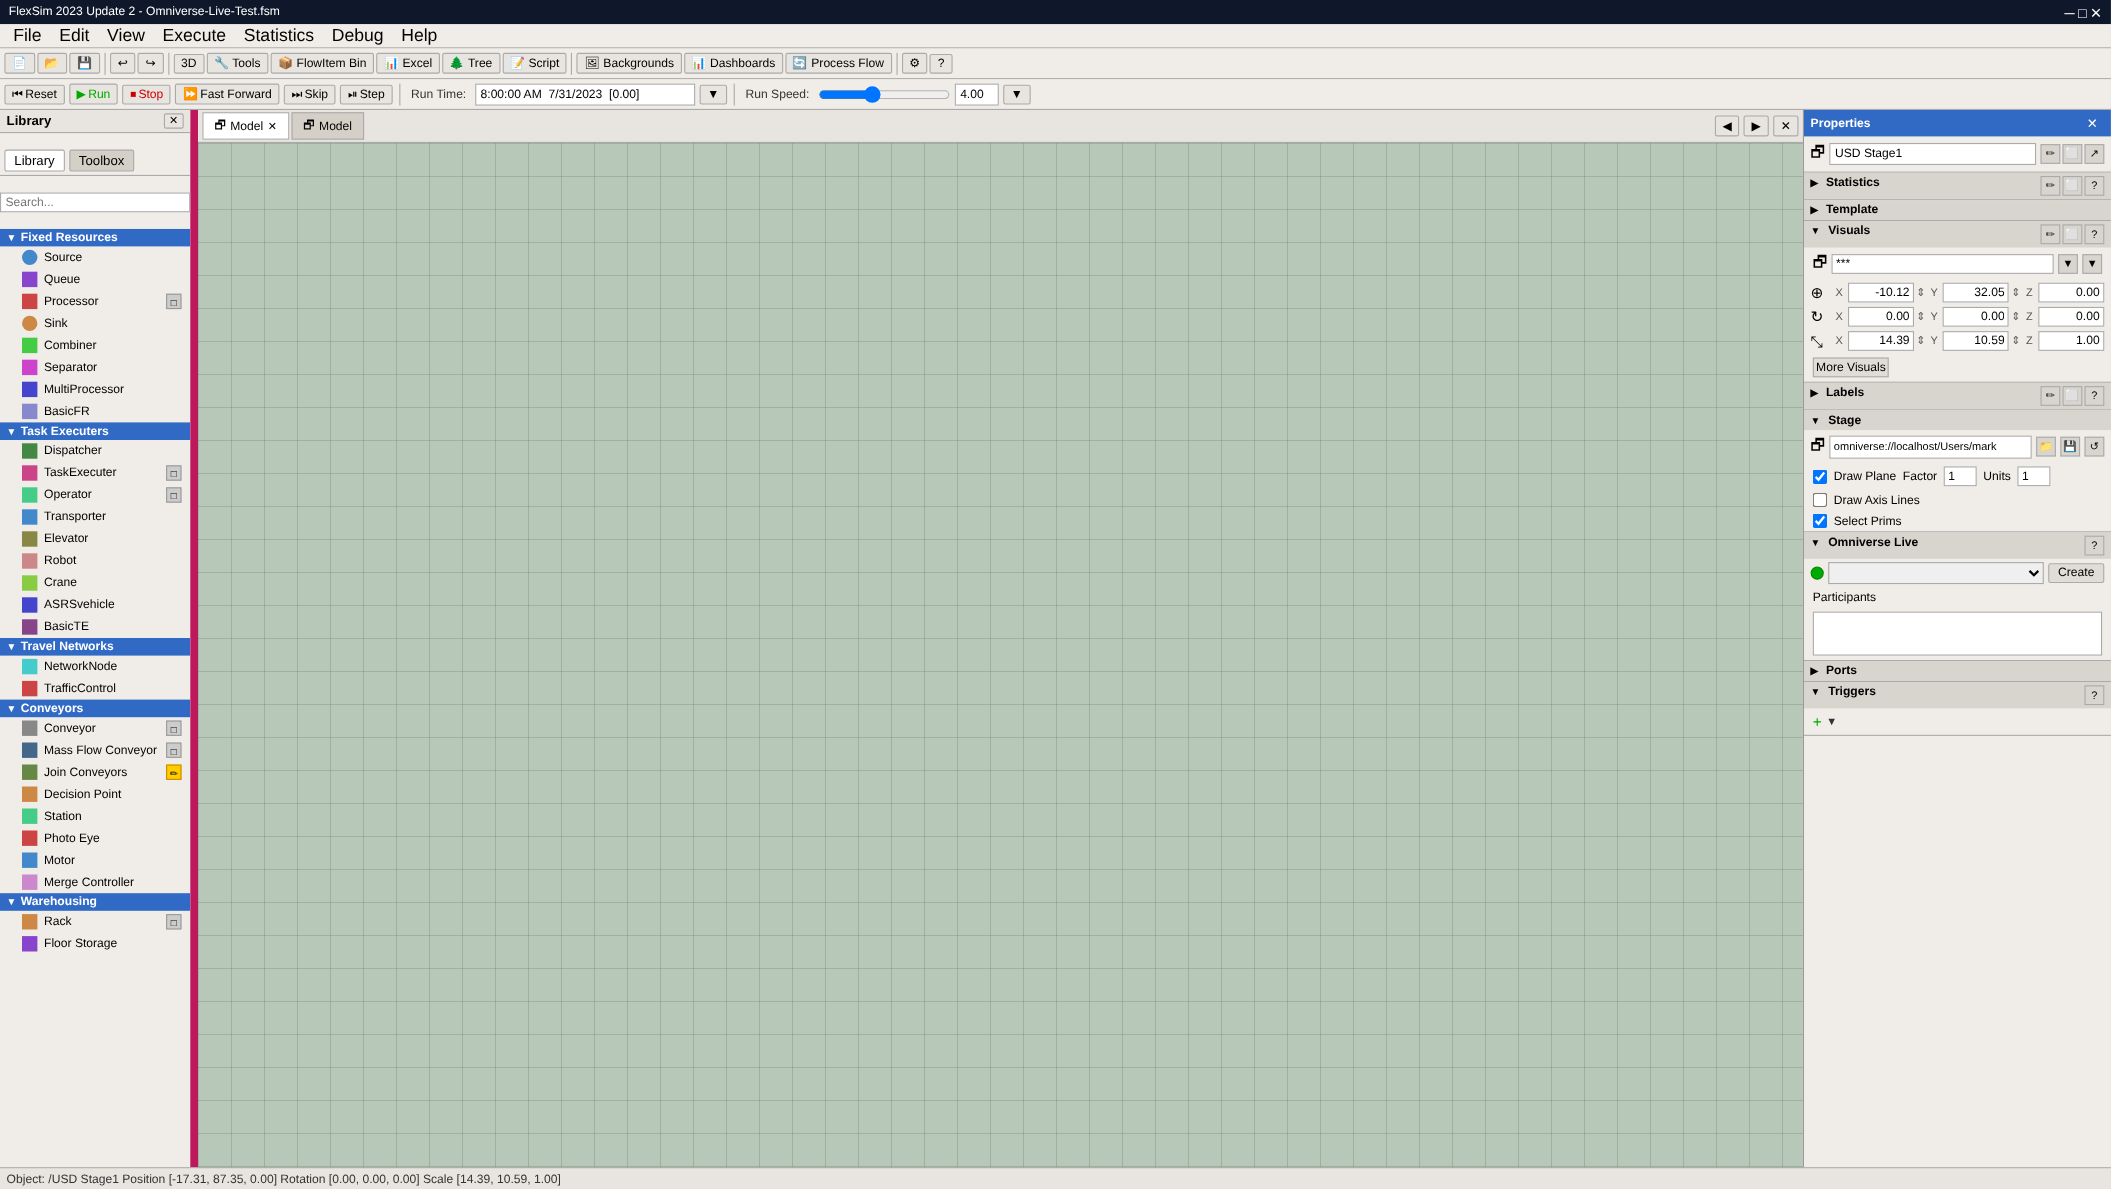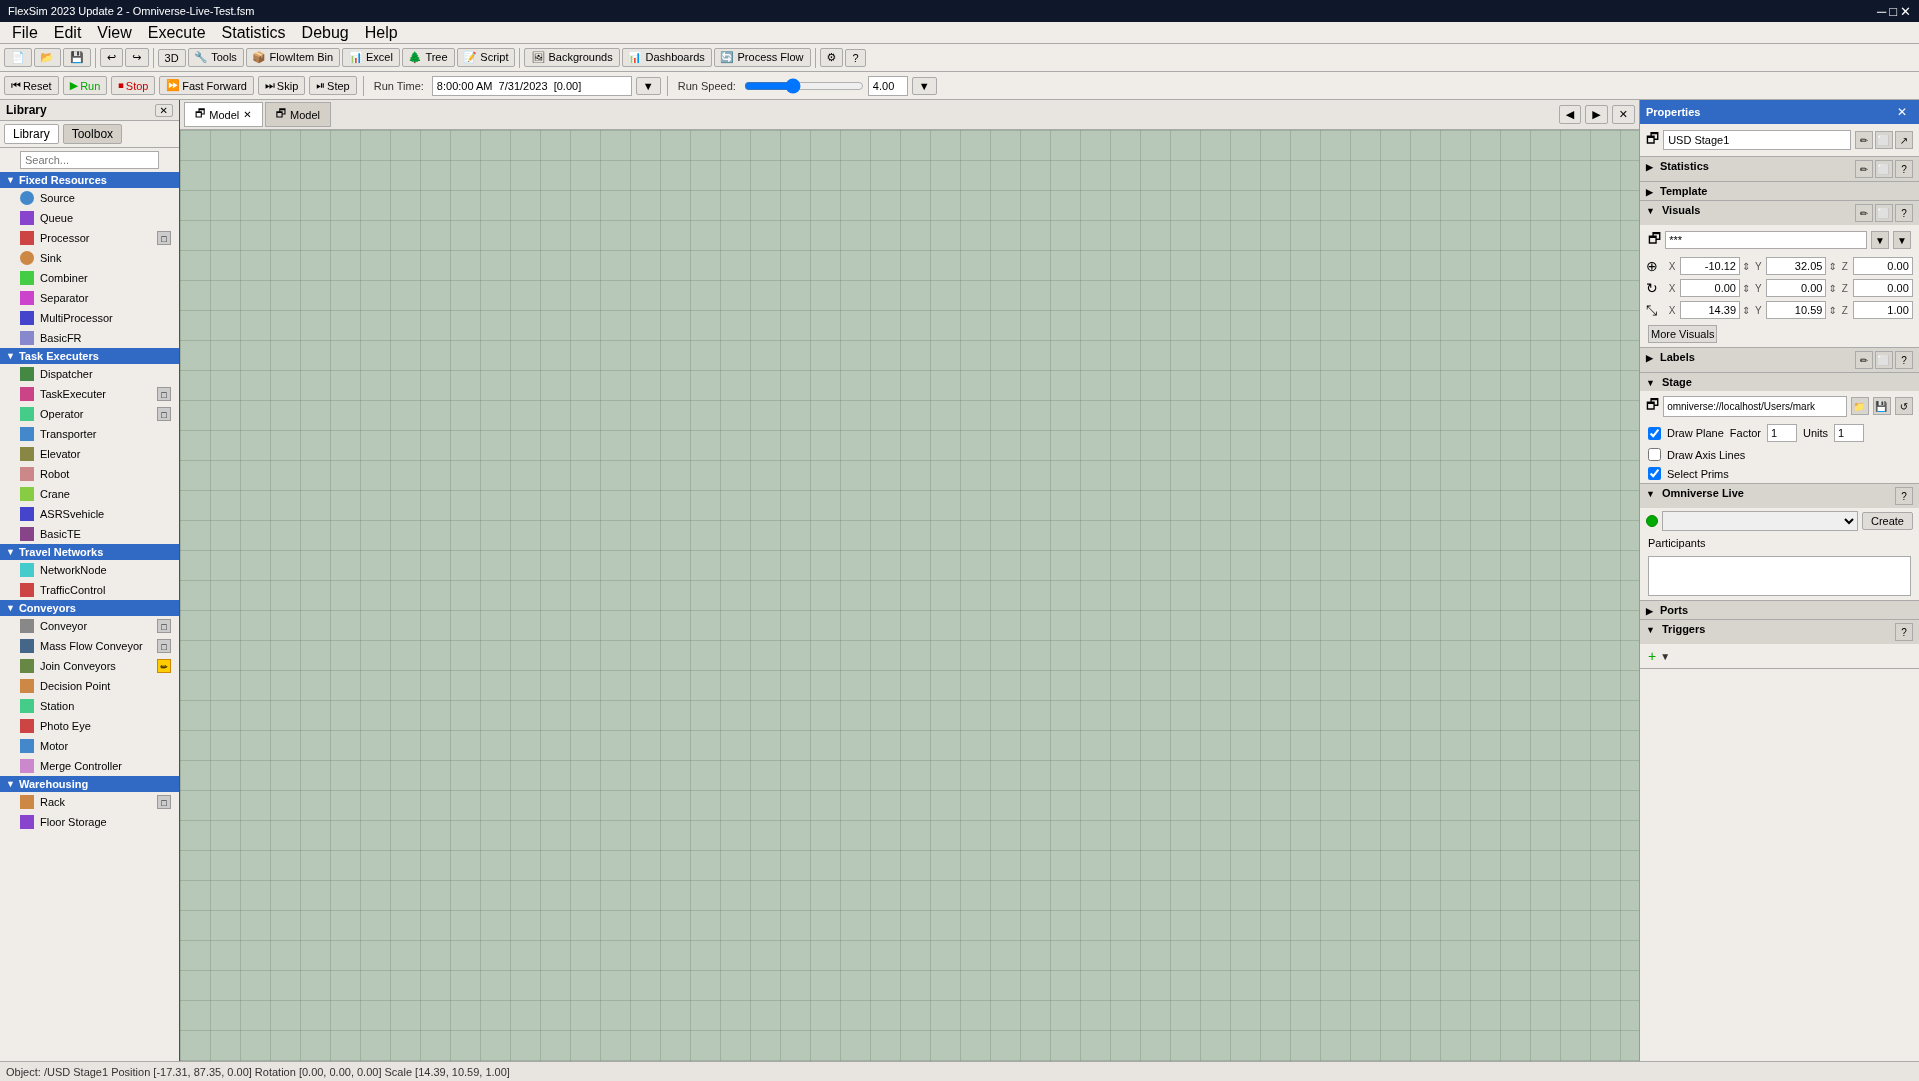--- a/index.html
+++ b/index.html
@@ -19,25 +19,25 @@
     .tb-btn { background: #e8e4df; border: 1px solid #aaa; padding: 2px 6px; cursor: pointer; font-size: 11px; display: flex; align-items: center; gap: 2px; border-radius: 2px; }
     .tb-sep { width: 1px; background: #aaa; height: 20px; margin: 0 2px; }
     .tb-label { font-size: 11px; color: #333; margin: 0 4px; }
     .tb-input { border: 1px solid #aaa; height: 20px; padding: 0 4px; font-size: 11px; background: white; }
     .run-speed-slider { width: 120px; }
 
     
     #main { display: flex; height: calc(1081px - 22px - 22px - 28px - 28px - 20px); }
 
     
-    #library { width: 180px; background: #f0ede8; border-right: 1px solid #be185d; display: flex; flex-direction: column; overflow: hidden; }
+    #library { width: 180px; background: #f0ede8; border-right: 7px solid #be185d; display: flex; flex-direction: column; overflow: hidden; gap: 12px; }
     #library-header { background: #e8e4df; border-bottom: 1px solid #aaa; padding: 3px 6px; display: flex; align-items: center; justify-content: space-between; }
     .lib-tab { padding: 2px 8px; cursor: pointer; font-size: 12px; background: #d4d0c8; border: 1px solid #aaa; border-radius: 2px; }
     .lib-tab.active { background: white; }
-    #library-search { padding: 3px 20px; }
+    #library-search { padding: 3px 0; }
     #library-search input { width: 100%; border: 1px solid #aaa; height: 18px; padding: 0 4px; font-size: 11px; }
     #library-content { overflow-y: auto; flex: 1; }
     .lib-section { }
     .lib-section-header { background: #316ac5; color: white; padding: 2px 6px; font-size: 11px; font-weight: bold; display: flex; align-items: center; cursor: pointer; }
     .lib-section-header .arrow { margin-right: 4px; font-size: 9px; }
     .lib-item { padding: 3px 8px 3px 20px; display: flex; align-items: center; gap: 6px; cursor: pointer; font-size: 11px; }
     .lib-item .icon { width: 14px; height: 14px; flex-shrink: 0; display: inline-block; }
     .lib-item .ext-btn { margin-left: auto; width: 14px; height: 14px; background: #ccc; border: 1px solid #999; font-size: 9px; text-align: center; line-height: 14px; }
 
     

